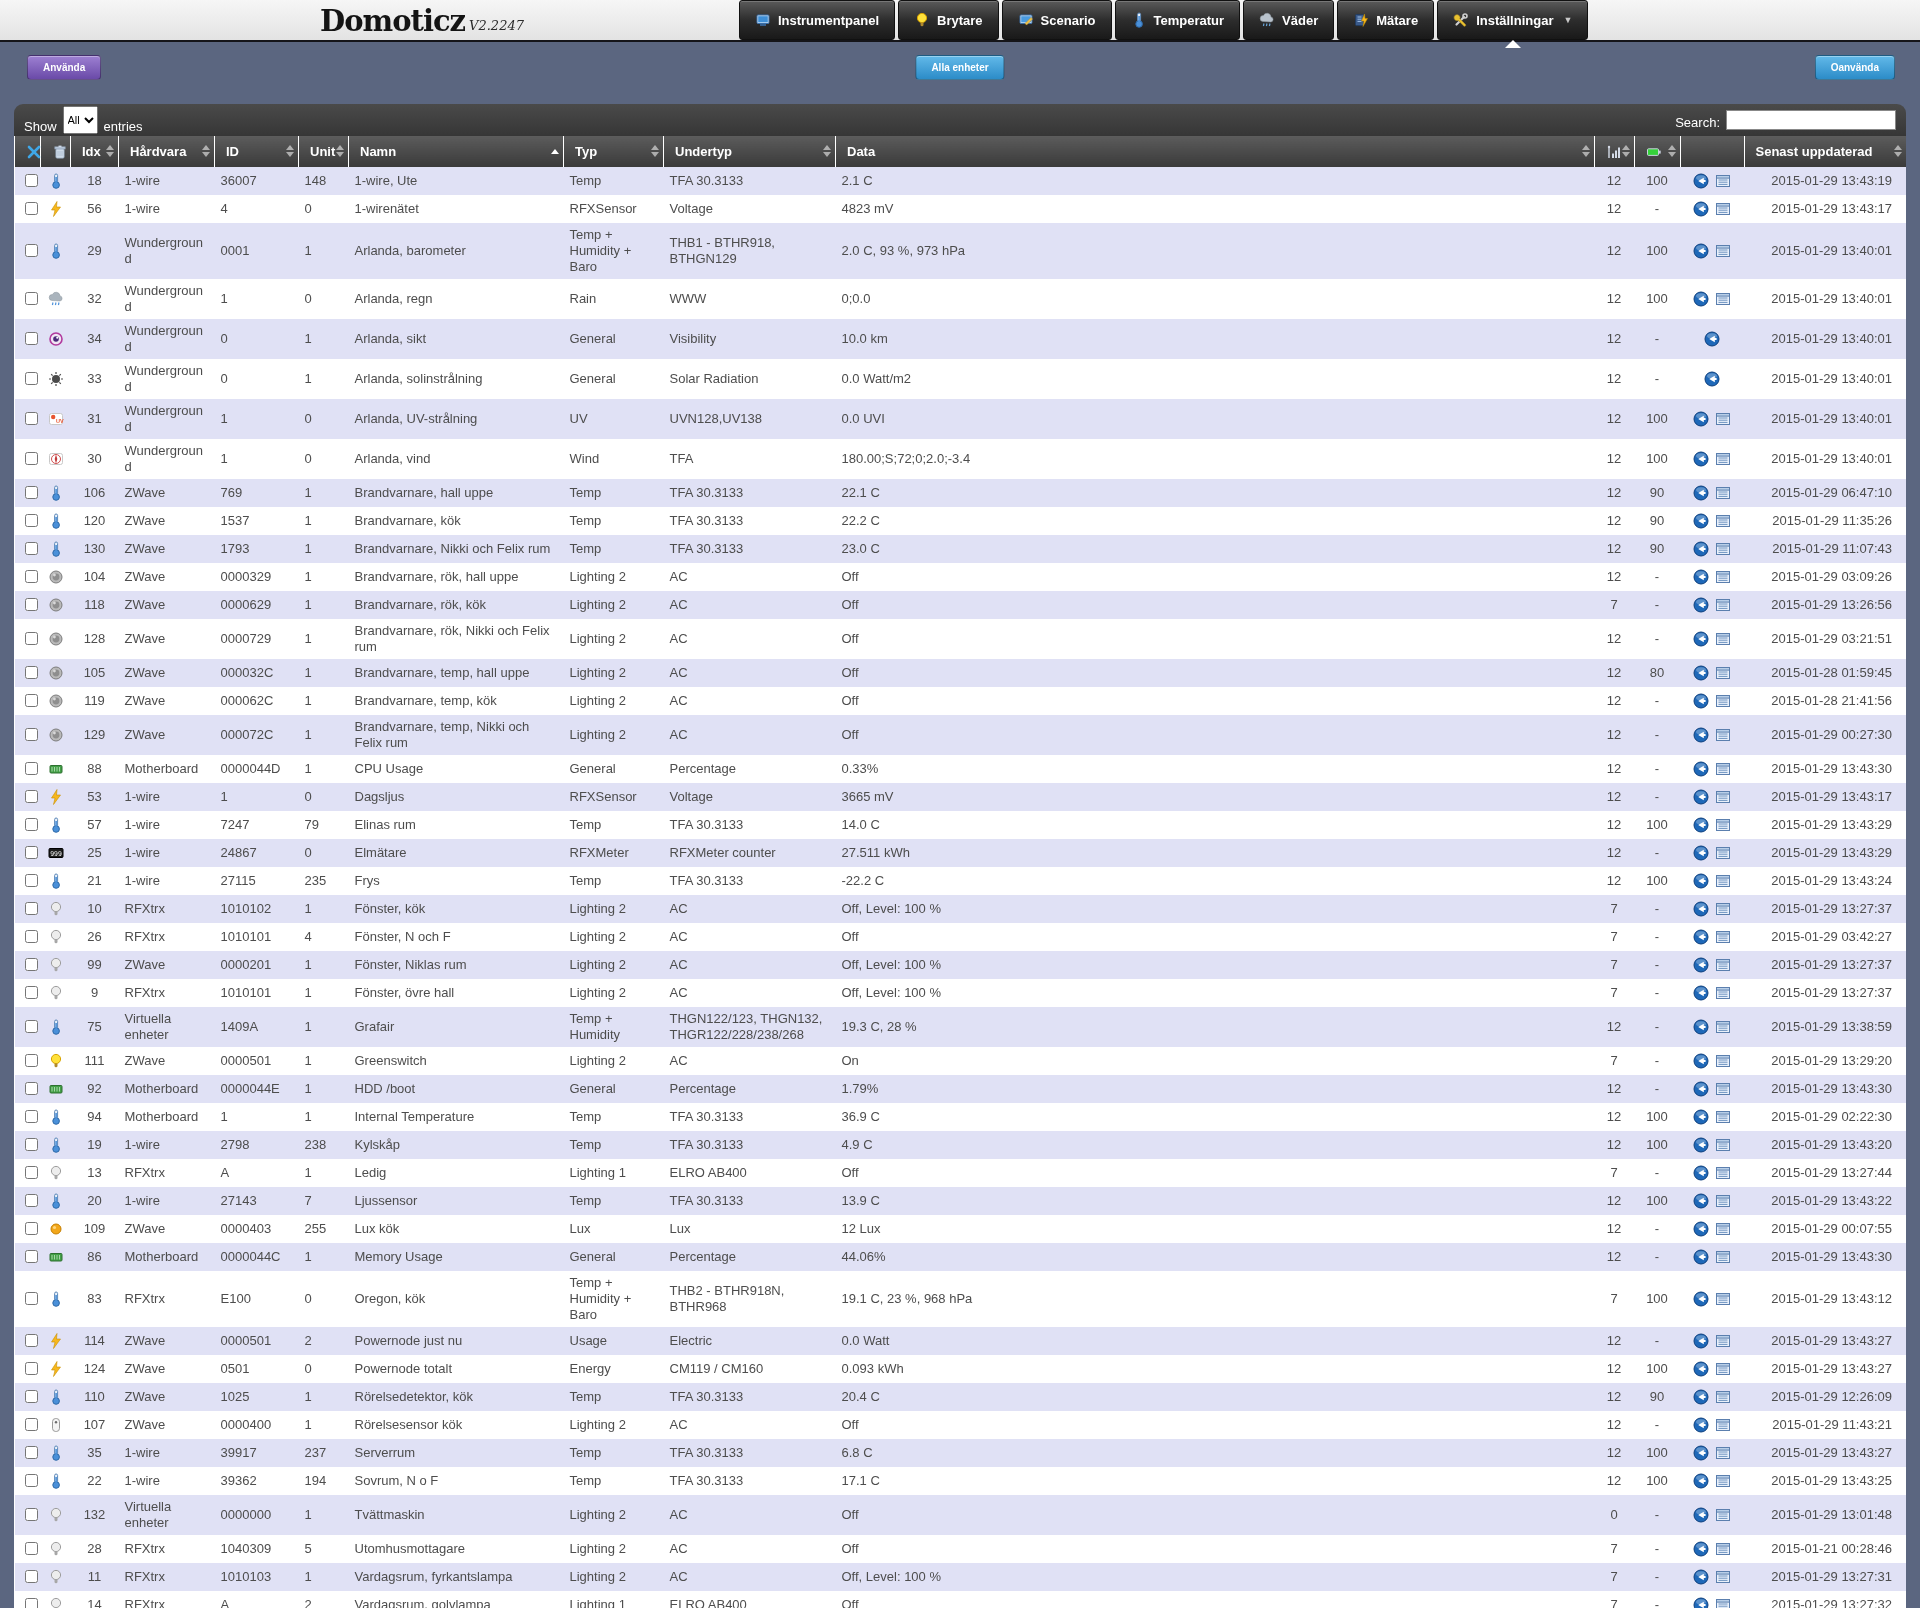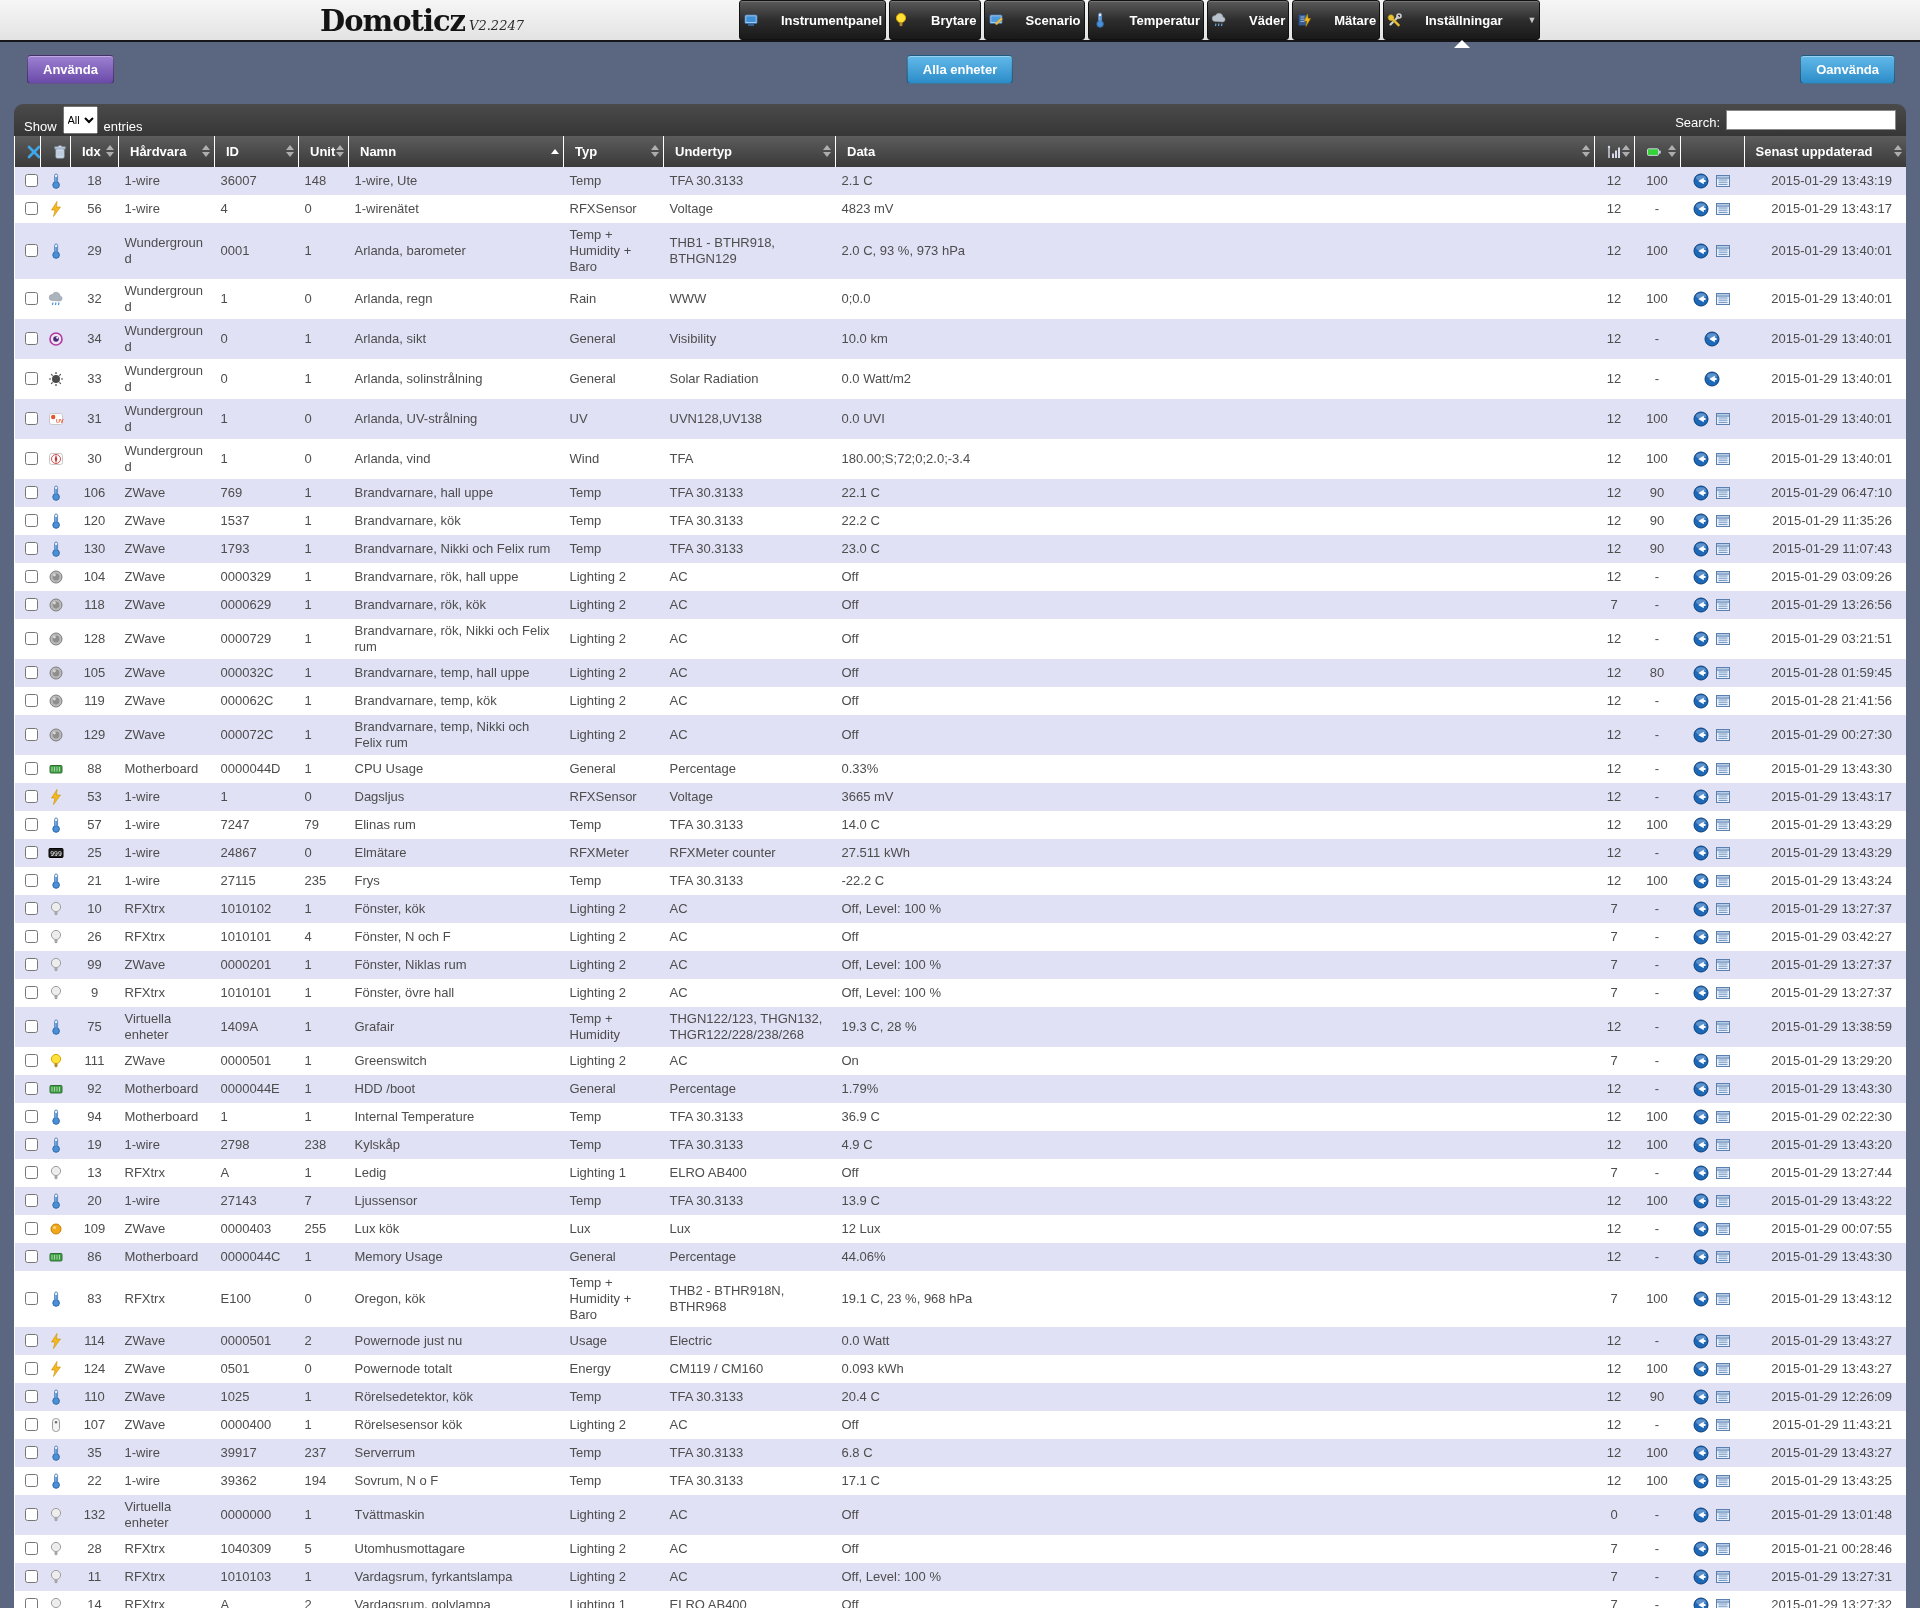--- a/index.html
+++ b/index.html
@@ -9,30 +9,30 @@
   *{box-sizing:border-box}
   html,body{margin:0;padding:0}
   body{background:var(--page-bg);font-family:"Liberation Sans",sans-serif;width:1920px;min-height:1608px}
 
   
   .topbar{height:42px;background:linear-gradient(#f6f6f6,#e3e3e3);display:flex;align-items:center;border-bottom:2px solid #15151a;position:relative;z-index:5}
   .logo-wrap{margin-left:320px;display:flex;align-items:baseline;white-space:nowrap}
   .logo{font-family:"DejaVu Serif",serif;font-weight:bold;font-size:29px;color:#141414;letter-spacing:-1px;transform:scaleY(1.05)}
   .version{font-family:"DejaVu Serif",serif;font-style:italic;font-size:13px;color:#2b2b2b;margin-left:4px}
   .nav{display:flex;height:40px;margin-left:215px;gap:3px;align-items:stretch}
-  .tab{position:relative;display:flex;align-items:center;gap:22px;padding:0 3px;border-radius:3px;cursor:pointer;
+  .tab{position:relative;display:flex;align-items:center;gap:7px;padding:0 15px;border-radius:3px;cursor:pointer;
        background:linear-gradient(#5a5a5a 0%,#2d2d2d 50%,#191919 100%);color:#fff;font-size:13px;font-weight:bold;
        border:1px solid #111;box-shadow:inset 0 1px 0 rgba(255,255,255,.18)}
   .tab .caret{font-size:9px;color:#c9c9c9;margin-left:3px}
   .tab.active::after{content:"";position:absolute;left:50%;bottom:-9px;transform:translateX(-50%);
        border-left:8px solid transparent;border-right:8px solid transparent;border-bottom:8px solid #fff}
 
   
   .actionbar{position:relative;height:62px}
-  .btn{position:absolute;top:13px;border:1px solid rgba(0,0,0,.35);border-radius:4px;color:#fff;font-size:13px;font-weight:bold;
+  .btn{position:absolute;top:13px;border:1px solid rgba(0,0,0,.35);border-radius:4px;color:#fff;font-size:10px;font-weight:bold;
        padding:6px 15px;cursor:pointer;box-shadow:inset 0 1px 0 rgba(255,255,255,.35);font-family:inherit}
   .btn-use{left:27px;background:linear-gradient(#9d80d2,#6a4aa8)}
   .btn-all{left:50%;transform:translateX(-50%);background:linear-gradient(#62b9e9,#2c8cc8)}
   .btn-unused{right:25px;background:linear-gradient(#62b9e9,#2c8cc8)}
 
   
   .container{margin:0 14px}
   .toolbar{background:linear-gradient(#4a4a4a,#363636);border-radius:9px 9px 0 0;padding:6px 10px;display:flex;justify-content:space-between;align-items:center;color:#fff;font-size:13px;height:32px}
   .toolbar .grp{display:flex;align-items:flex-end;gap:6px}
   .toolbar select{font-size:11px;height:28px;font-family:inherit}

